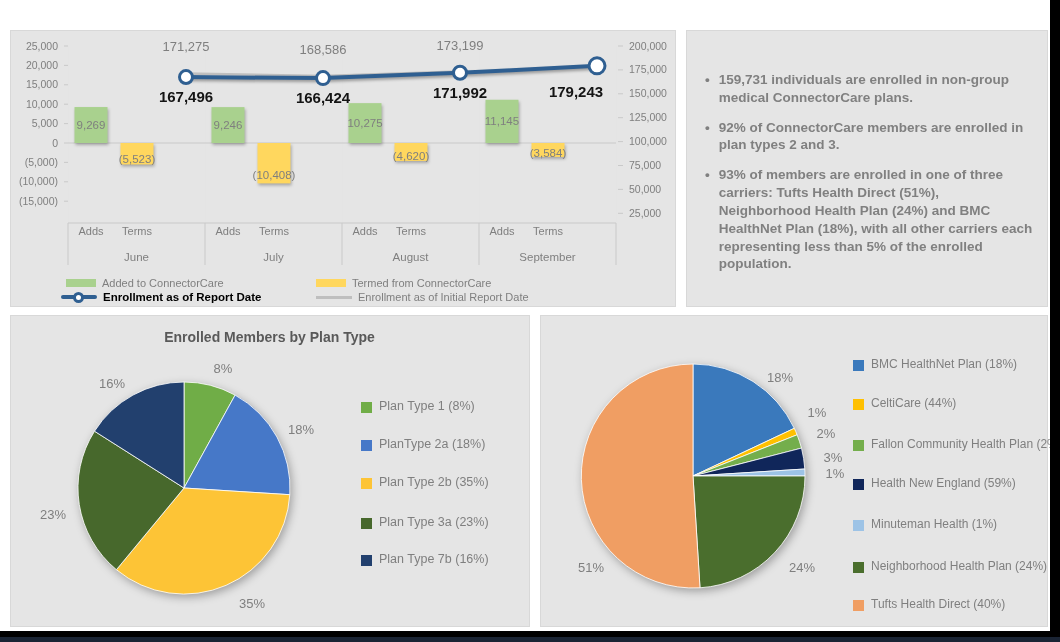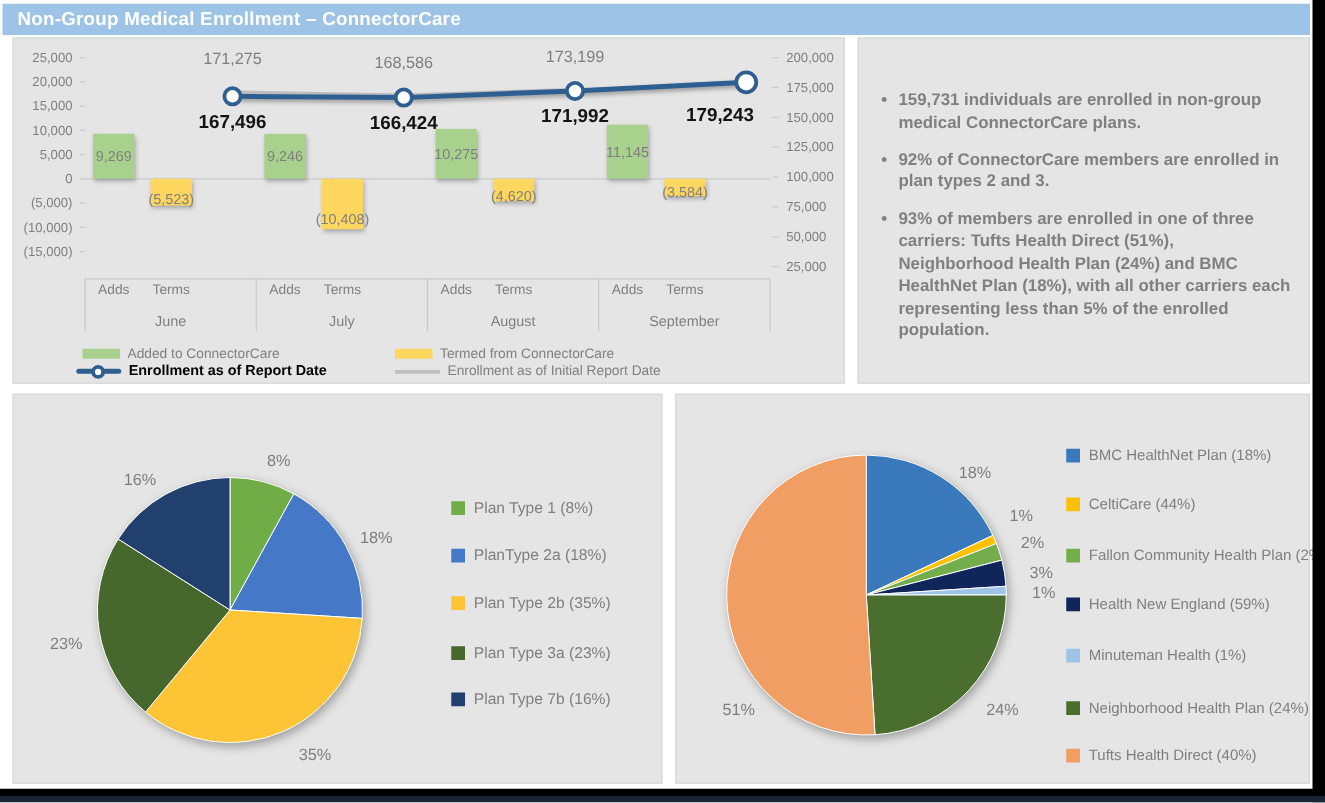--- a/index.html
+++ b/index.html
@@ -39,35 +39,34 @@
   .gbar{width:36px;height:3px;flex:0 0 auto}
 
   #summary-panel ul{list-style:none;padding:40px 14px 0 18px}
   #summary-panel li{display:flex;gap:9px;margin-bottom:12px;font-size:13.5px;font-weight:bold;
     color:#808080;line-height:1.32}
   #summary-panel .dot{flex:0 0 auto}
 
   .pie-title{position:absolute;top:13px;font-weight:bold;font-size:14px;color:#595959;text-align:center}
   #pie1-title{left:0;width:517px}
   #pie2-title{left:0;width:370px}
-  .plegend{position:absolute;display:flex;align-items:center;gap:7px;color:#7f7f7f;white-space:nowrap}
+  .plegend{position:absolute;display:flex;align-items:flex-end;gap:7px;color:#7f7f7f;white-space:nowrap}
   #pie1-panel .plegend{font-size:12.5px}
   #pie2-panel .plegend{font-size:12px}
   .psw{width:11px;height:11px;flex:0 0 auto}
 
   .edge-right{position:absolute;right:0;top:0;width:10px;height:642px;background:#000}
   .edge-bottom{position:absolute;left:0;top:631px;width:1060px;height:11px;
     background:linear-gradient(#000 0 55%,#1a2434 55% 100%)}
 </style>
 </head>
 <body>
 
 <div class="stage">
 
-  <div class="titlebar">Non-Group Medical Enrollment – ConnectorCare</div>
 
   <div class="panel" id="combo-panel">
     <svg id="combo-svg" width="663" height="274" viewBox="0 0 663 274">
         <line x1="57" y1="15" x2="57" y2="192" stroke="#E4E4E4" stroke-width="1"></line>
         <line x1="57" y1="192" x2="57" y2="234" stroke="#C9C9C9" stroke-width="1"></line>
         <line x1="194" y1="15" x2="194" y2="192" stroke="#E4E4E4" stroke-width="1"></line>
         <line x1="194" y1="192" x2="194" y2="234" stroke="#C9C9C9" stroke-width="1"></line>
         <line x1="331" y1="15" x2="331" y2="192" stroke="#E4E4E4" stroke-width="1"></line>
         <line x1="331" y1="192" x2="331" y2="234" stroke="#C9C9C9" stroke-width="1"></line>
         <line x1="468" y1="15" x2="468" y2="192" stroke="#E4E4E4" stroke-width="1"></line>
@@ -185,20 +184,21 @@
         <span>92% of ConnectorCare members are enrolled in plan types 2 and 3.</span>
       </li>
       <li>
         <span class="dot">•</span>
         <span>93% of members are enrolled in one of three carriers: Tufts Health Direct (51%), Neighborhood Health Plan (24%) and BMC HealthNet Plan (18%), with all other carriers each representing less than 5% of the enrolled population.</span>
       </li>
     </ul>
   </div>
 
   <div class="panel" id="pie1-panel">
+    <div class="pie-title" id="pie1-title">Enrolled Members by Plan Type</div>
     <svg id="pie1-svg" width="517" height="309" viewBox="0 0 517 309">
         <g class="pieg">
           <path d="M173,172 L173.0,66.0 A106,106 0 0 1 224.1,79.1 Z" fill="#70AD47" stroke="#fff" stroke-width="0.8"></path>
           <path d="M173,172 L224.1,79.1 A106,106 0 0 1 278.8,178.7 Z" fill="#4678C8" stroke="#fff" stroke-width="0.8"></path>
           <path d="M173,172 L278.8,178.7 A106,106 0 0 1 105.4,253.7 Z" fill="#FDC436" stroke="#fff" stroke-width="0.8"></path>
           <path d="M173,172 L105.4,253.7 A106,106 0 0 1 83.5,115.2 Z" fill="#47682C" stroke="#fff" stroke-width="0.8"></path>
           <path d="M173,172 L83.5,115.2 A106,106 0 0 1 173.0,66.0 Z" fill="#22406E" stroke="#fff" stroke-width="0.8"></path>
         </g>
         <text x="212" y="57" text-anchor="middle" class="pielab">8%</text>
         <text x="290" y="118" text-anchor="middle" class="pielab">18%</text>

